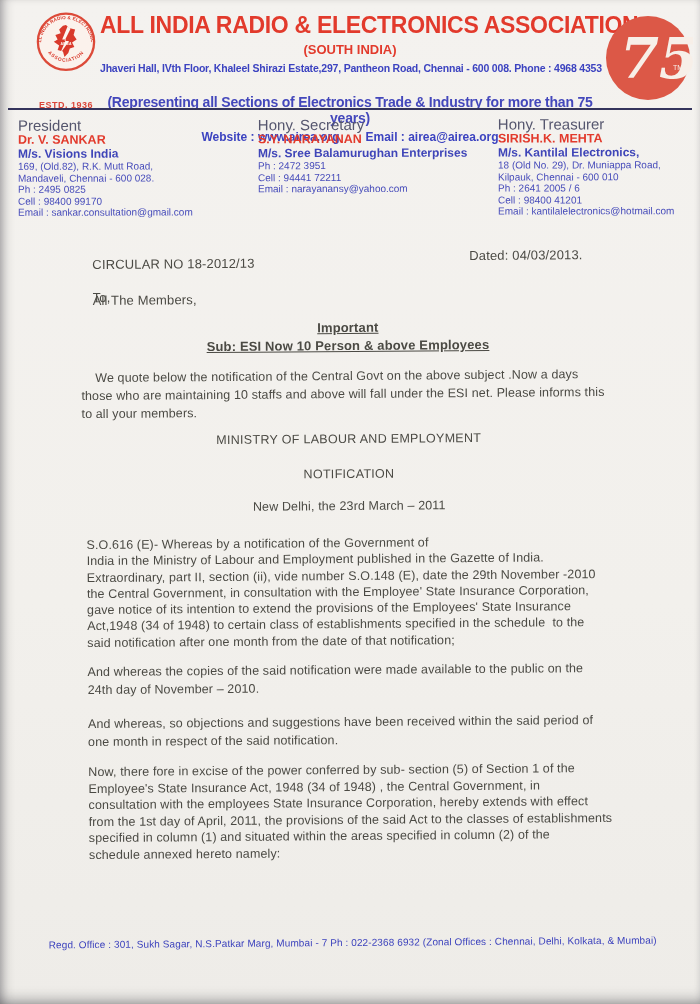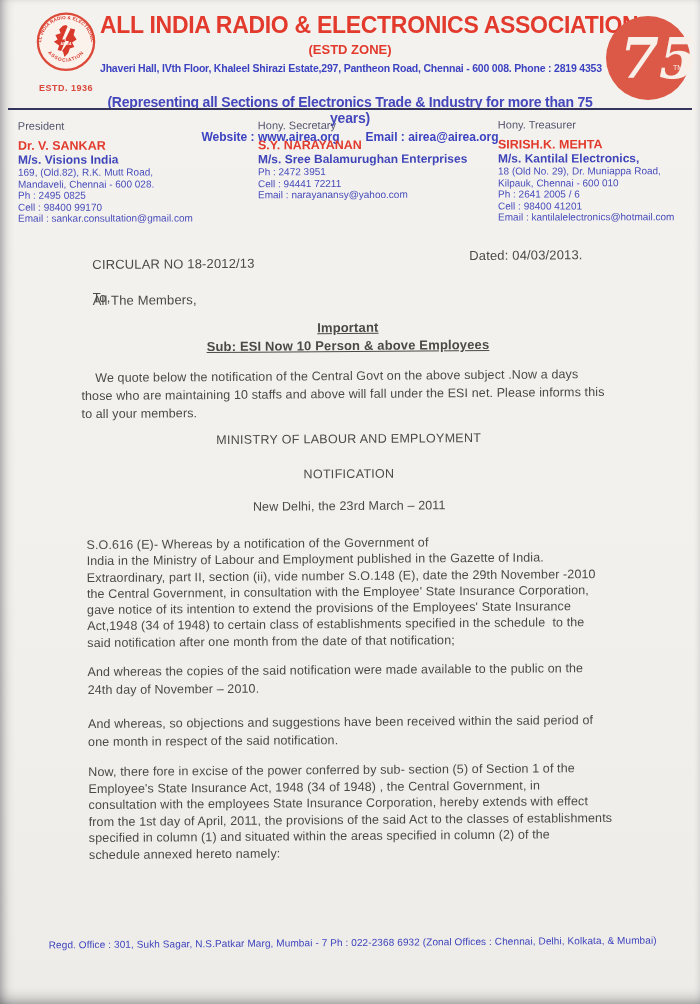--- a/index.html
+++ b/index.html
@@ -7,34 +7,34 @@
     position:relative;width:700px;height:1004px;overflow:hidden;
     background:linear-gradient(180deg,#f4f2ef 0%,#f2f0ec 60%,#eeecE8 100%);
     box-shadow:inset 9px 0 12px -7px rgba(35,35,45,.45),
                inset 0 -12px 14px -9px rgba(35,35,45,.40),
                inset -3px 0 8px -6px rgba(35,35,45,.25);
     font-family:"Liberation Sans",sans-serif;
   }
   
   .emblem-wrap{position:absolute;left:16px;top:6px;width:100px;height:98px;}
   .emblem{width:76px;height:76px;display:block;margin:0 auto;}
-  .estd{margin-top:1px;text-align:center;font-size:9px;font-weight:bold;color:#d9463a;letter-spacing:.5px;}
+  .estd{margin-top:18px;text-align:center;font-size:9px;font-weight:bold;color:#d9463a;letter-spacing:.5px;}
   .head-center{position:absolute;left:100px;top:12px;width:500px;text-align:center;}
   .org-name{font-size:23px;font-weight:bold;color:#e23a2c;letter-spacing:-.3px;white-space:nowrap;}
   .zone{font-size:13px;font-weight:bold;color:#e23a2c;margin-top:3px;}
   .addr{font-size:10.5px;font-weight:bold;color:#3c43c0;margin-top:5px;letter-spacing:-.2px;white-space:nowrap;}
   .tagline{font-size:14px;font-weight:bold;color:#4347bb;margin-top:20px;letter-spacing:-.2px;}
   .webline{font-size:12px;font-weight:bold;color:#3c43c0;margin-top:4px;display:flex;justify-content:center;gap:26px;}
   .badge-wrap{position:absolute;left:603px;top:13px;width:90px;height:90px;}
   .divider{position:absolute;left:8px;top:108px;width:684px;height:2px;background:#34345c;}
   
   .officers{position:absolute;left:0;top:118px;width:700px;height:120px;transform:rotate(-.15deg);}
   .officer{position:absolute;top:0;}
-  .o-title{font-size:11px;color:#55566e;line-height:14px;}
-  .o-name{font-size:12.5px;font-weight:bold;color:#e23a2c;line-height:15px;margin-top:6px;}
+  .o-title{font-size:15px;color:#55566e;line-height:14px;}
+  .o-name{font-size:12.5px;font-weight:bold;color:#e23a2c;line-height:15px;}
   .o-firm{font-size:12px;font-weight:bold;color:#3f45b8;line-height:13px;}
   .o-line{font-size:10px;color:#474cba;line-height:11.6px;}
   
   .body-layer{position:absolute;left:0;top:0;width:700px;height:1004px;transform:rotate(-.45deg);transform-origin:50% 60%;color:#4b4a44;}
   .abs{position:absolute;}
   .ltr{font-size:13px;letter-spacing:.15px;}
   .center{left:0;width:700px;text-align:center;}
   .uline{font-weight:bold;text-decoration:underline;}
   .para{font-size:12.5px;letter-spacing:.12px;white-space:pre;}
   .footer-line{font-size:10px;color:#3d43bd;letter-spacing:.1px;}
@@ -58,22 +58,22 @@
         </text>
         <path d="M46,26 L41,31 L43,36 L36,38 L39,44 L34,47 L41,52 L39,58 L46,60 L48,67 L53,62 L55,56 L61,54 L58,48 L64,44 L60,38 L62,31 L54,29 L50,25 Z" fill="#d9392b"></path>
         <path d="M52,27 L45,44 L50,44 L42,63 L54,46 L48,46 L56,30 Z" fill="#fdf6f1"></path>
         <text x="50" y="51" font-size="4.6" fill="#fdf6f1" text-anchor="middle" font-weight="bold">AIREA</text>
       </svg>
       <div class="estd">ESTD. 1936</div>
     </div>
 
     <div class="head-center">
       <div class="org-name">ALL INDIA RADIO &amp; ELECTRONICS ASSOCIATION</div>
-      <div class="zone">(ESTD ZONE)</div>
-      <div class="addr">Jhaveri Hall, IVth Floor, Khaleel Shirazi Estate,297, Pantheon Road, Chennai - 600 008.  Phone : 2819 4353</div>
+      <div class="zone">(SOUTH INDIA)</div>
+      <div class="addr">Jhaveri Hall, IVth Floor, Khaleel Shirazi Estate,297, Pantheon Road, Chennai - 600 008.  Phone : 4968 4353</div>
       <div class="tagline">(Representing all Sections of Electronics Trade &amp; Industry for more than 75 years)</div>
       <div class="webline">
         <span>Website : www.airea.org</span>
         <span>Email : airea@airea.org</span>
       </div>
     </div>
 
     <div class="badge-wrap">
       <svg viewBox="0 0 90 90" width="90" height="90">
         <circle cx="45" cy="45" r="42" fill="#dc5847"></circle>

